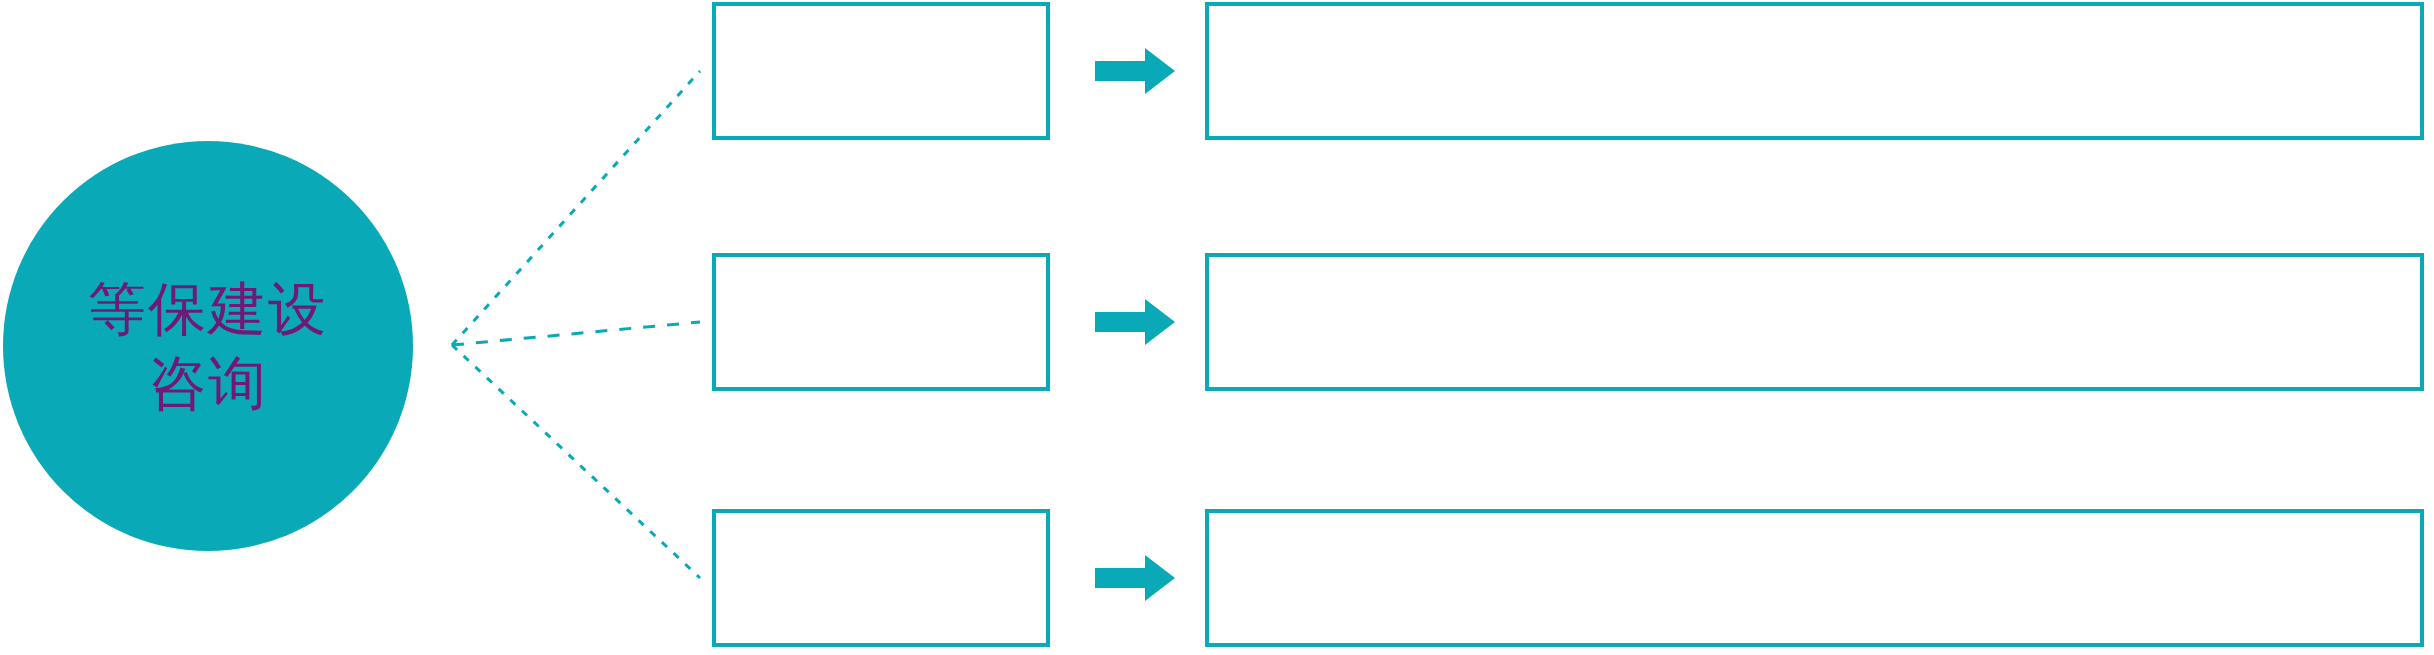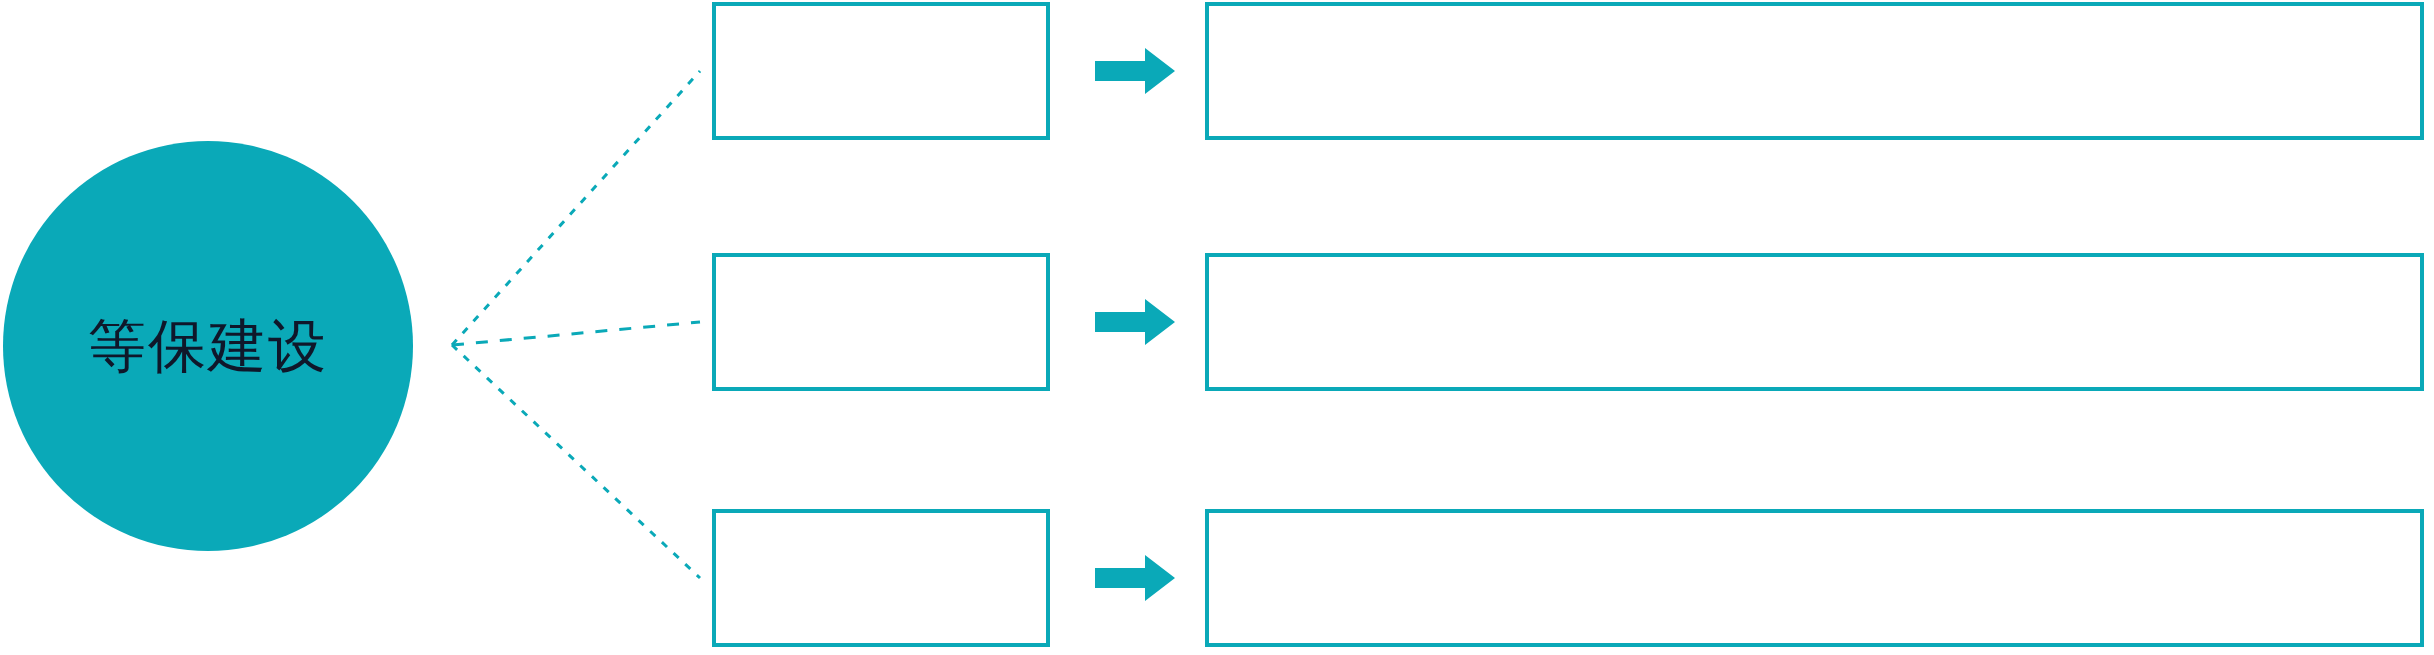--- a/index.html
+++ b/index.html
@@ -33,21 +33,21 @@
     height: 410px;
     border-radius: 50%;
     background: #0AA9B8;
     display: flex;
     flex-direction: column;
     align-items: center;
     justify-content: center;
     box-sizing: border-box;
   }
   .hub-line {
-    color: #0f172a;
+    color: #701a75;
     font-size: 58px;
     line-height: 1.28;
     letter-spacing: 2px;
     font-weight: 400;
     text-align: center;
     white-space: nowrap;
   }
   .row {
     position: absolute;
     left: 0;
@@ -95,20 +95,21 @@
 <div id="canvas">
 
   <svg id="connector-layer" viewBox="0 0 2434 655" width="2434" height="655" xmlns="http://www.w3.org/2000/svg">
     <line x1="452" y1="345" x2="700" y2="71" stroke="#0AA9B8" stroke-width="3" stroke-dasharray="7 9" stroke-linecap="butt"></line>
     <line x1="452" y1="345" x2="700" y2="322" stroke="#0AA9B8" stroke-width="3" stroke-dasharray="12 12" stroke-linecap="butt"></line>
     <line x1="452" y1="345" x2="700" y2="578" stroke="#0AA9B8" stroke-width="3" stroke-dasharray="7 9" stroke-linecap="butt"></line>
   </svg>
 
   <div class="hub-circle">
     <span class="hub-line">等保建设</span>
+    <span class="hub-line">咨询</span>
   </div>
 
   <div class="row" style="top:2px;">
     <div class="small-box">
       <span class="box-text"></span>
     </div>
     <div class="arrow">
       <svg viewBox="0 0 80 46" width="80" height="46" xmlns="http://www.w3.org/2000/svg">
         <polygon points="0,13 50,13 50,0 80,23 50,46 50,33 0,33" fill="#0AA9B8"></polygon>
       </svg>

